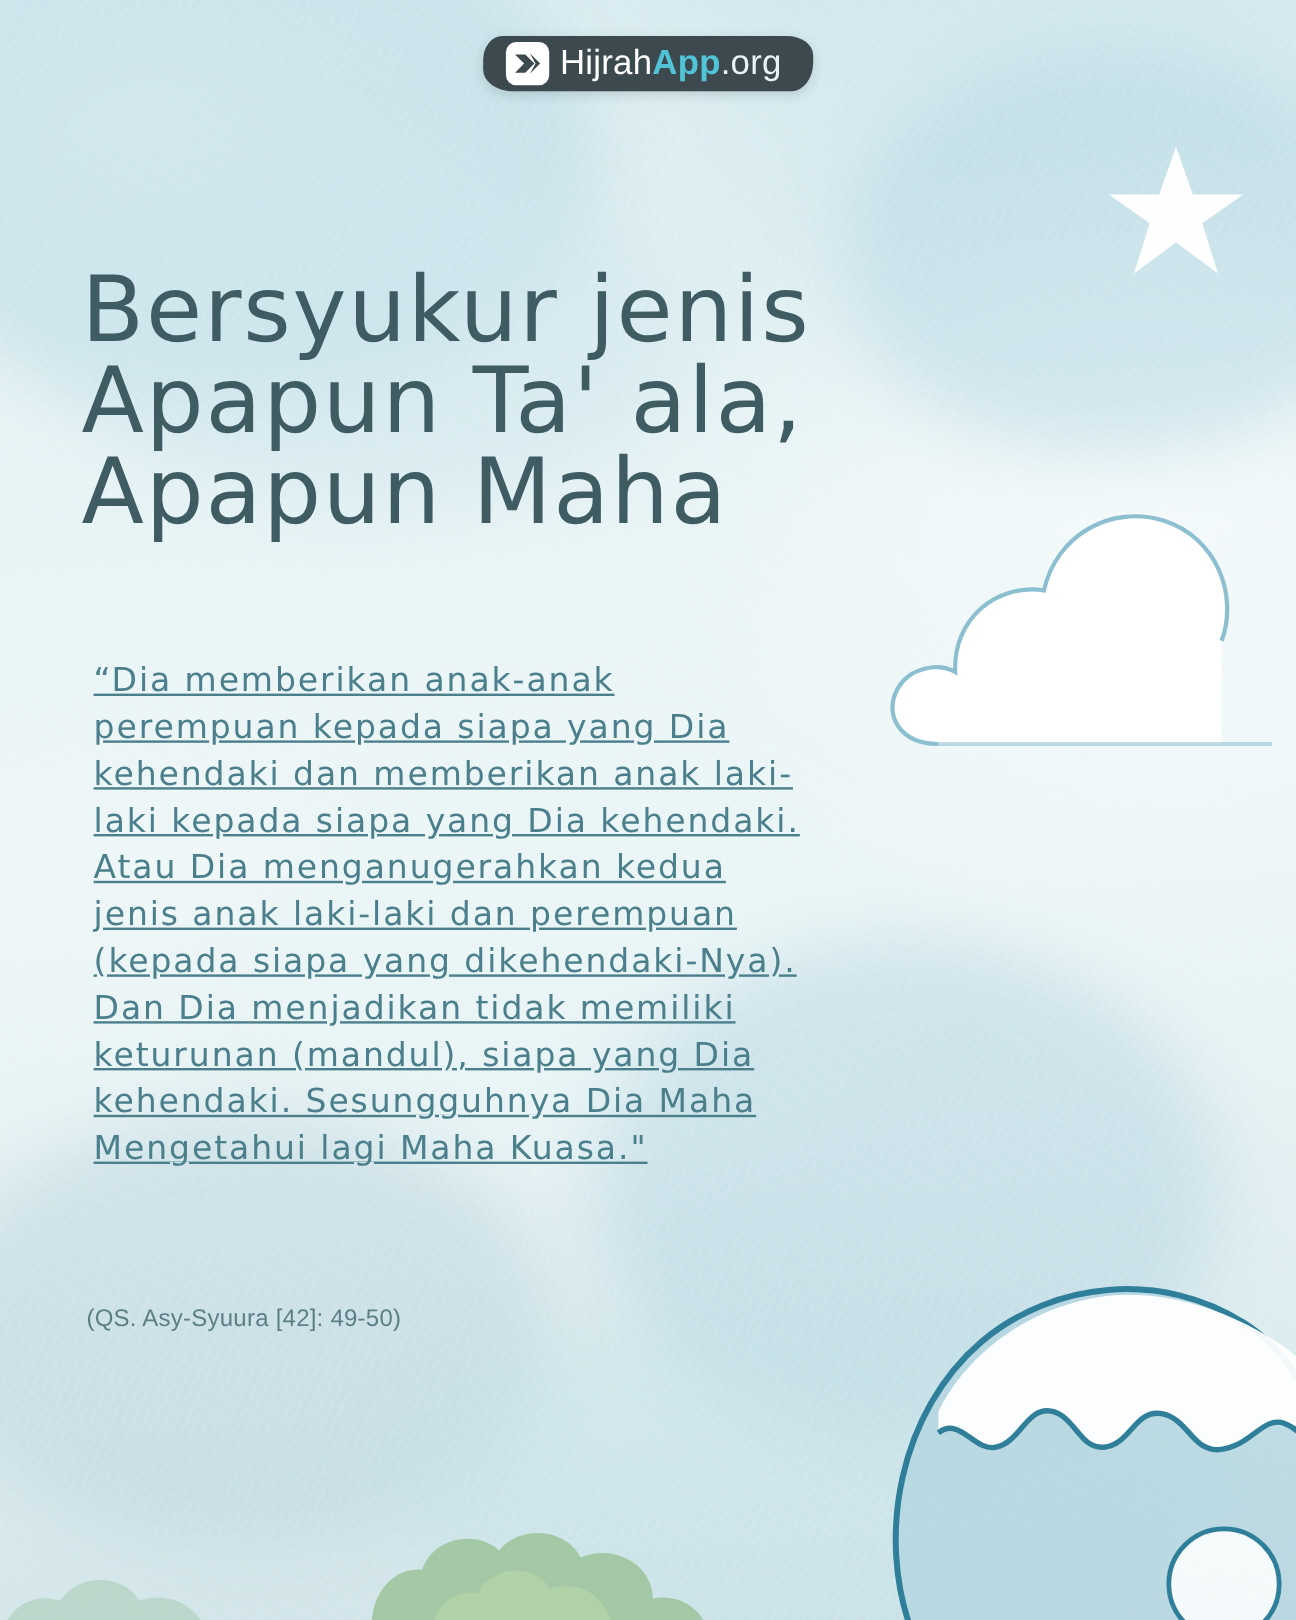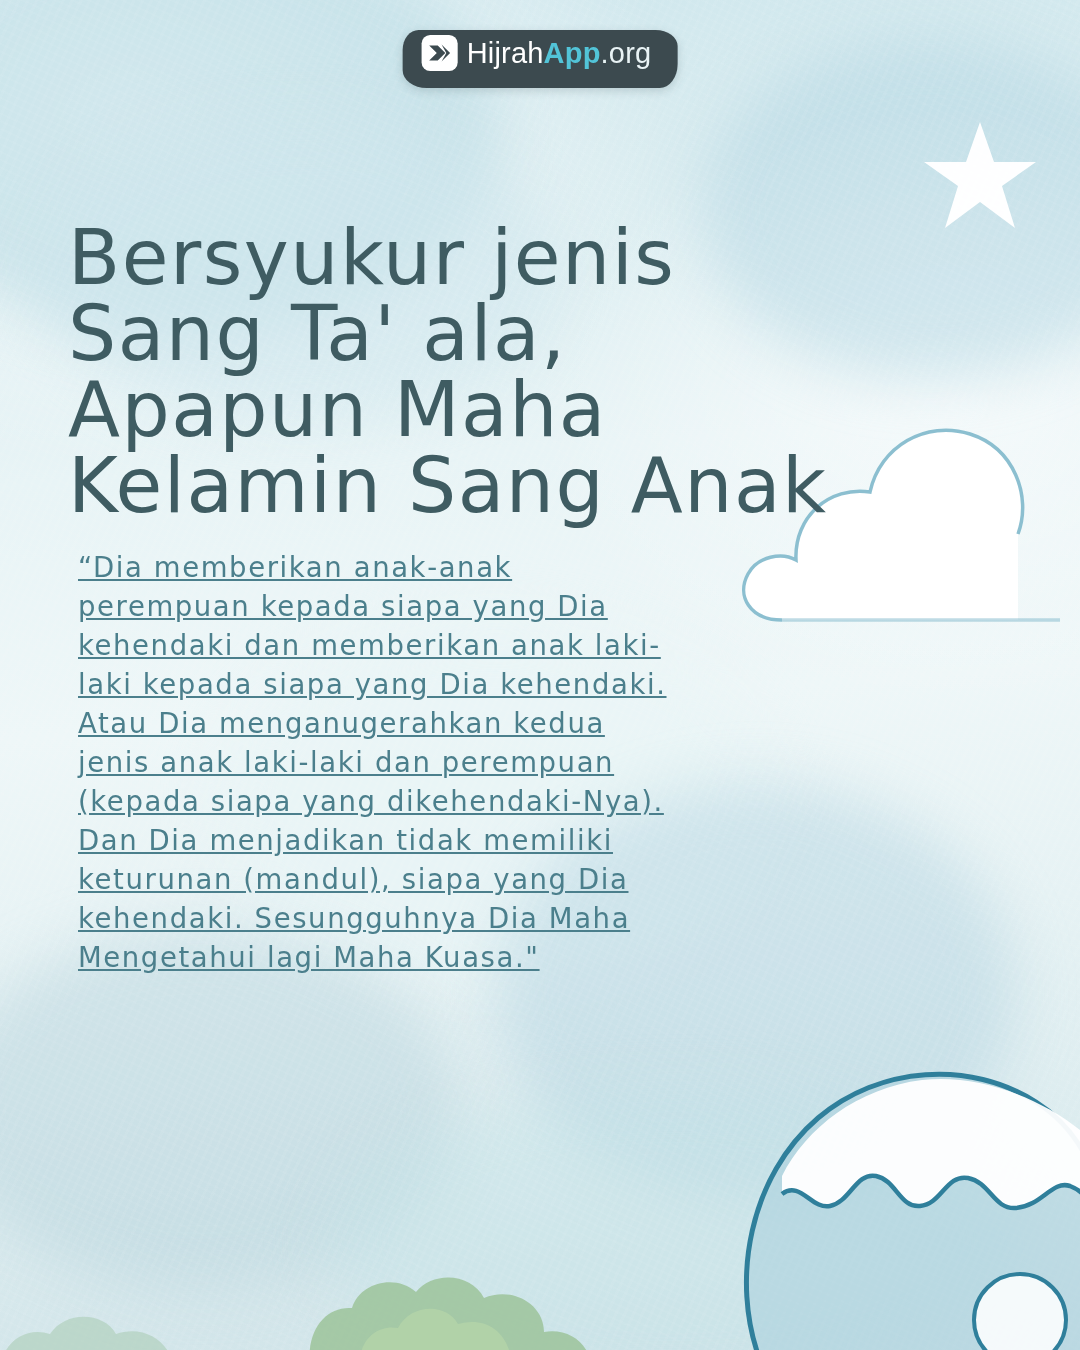--- a/index.html
+++ b/index.html
@@ -44,21 +44,21 @@
     pointer-events: none;
   }
 
   
   .logo-pill {
     position: absolute;
     left: 50%;
     transform: translateX(-50%);
     top: 30px;
     height: 46px;
-    padding: 0 26px 12px 18px;
+    padding: 0 26px 0 18px;
     display: flex;
     align-items: center;
     gap: 8px;
     background: #3c4a4f;
     border-radius: 16px 22px 18px 24px / 20px 16px 24px 18px;
     box-shadow: 0 3px 10px rgba(40,60,66,0.18);
   }
   .logo-mark {
     width: 38px;
     height: 38px;
@@ -176,23 +176,23 @@
       <path d="M9 12 L18 12 L26 20 L18 28 L9 28 L17 20 Z" fill="#3c4a4f"></path>
       <path d="M22 11 L31 20 L22 29 L27 20 Z" fill="#3c4a4f"></path>
     </svg>
     <div class="logo-text">
       <span class="lt-a">Hijrah</span><span class="lt-b">App</span><span class="lt-c">.org</span>
     </div>
   </div>
 
   <div class="headline">
     <span>Bersyukur jenis</span>
-    <span>Sang Ta' ala,</span>
+    <span>Apapun Ta' ala,</span>
     <span>Apapun Maha</span>
-    <span>Kelamin Sang Anak</span>
   </div>
 
   <div class="quote">
     <p>“Dia memberikan anak-anak perempuan kepada siapa yang Dia kehendaki dan memberikan anak laki-laki kepada siapa yang Dia kehendaki. Atau Dia menganugerahkan kedua jenis anak laki-laki dan perempuan (kepada siapa yang dikehendaki-Nya). Dan Dia menjadikan tidak memiliki keturunan (mandul), siapa yang Dia kehendaki. Sesungguhnya Dia Maha Mengetahui lagi Maha Kuasa."</p>
   </div>
 
+  <div class="ref">(QS. Asy-Syuura [42]: 49-50)</div>
 
 </div>
 
 </body></html>

